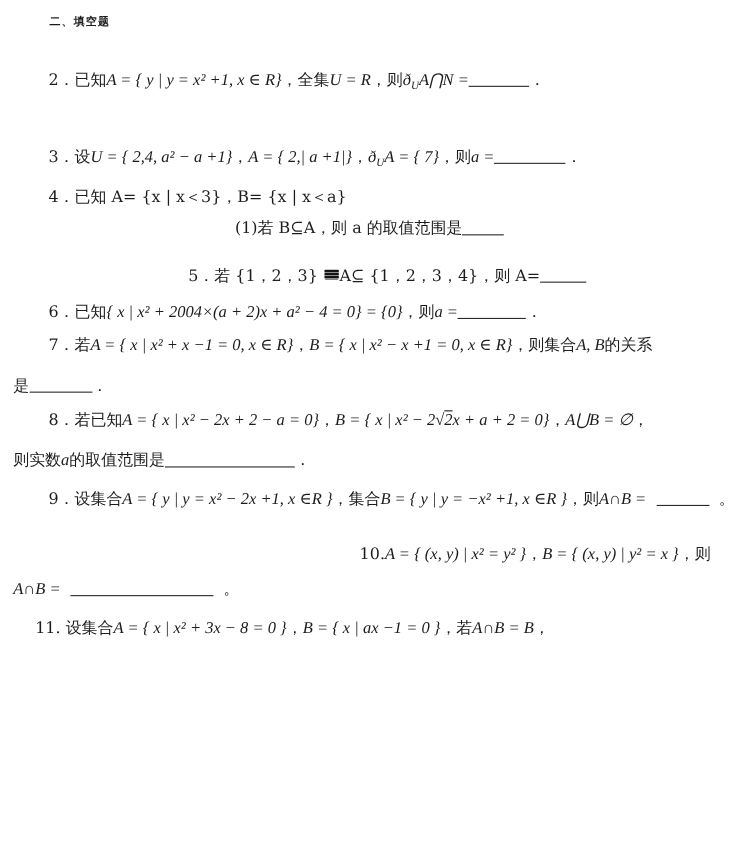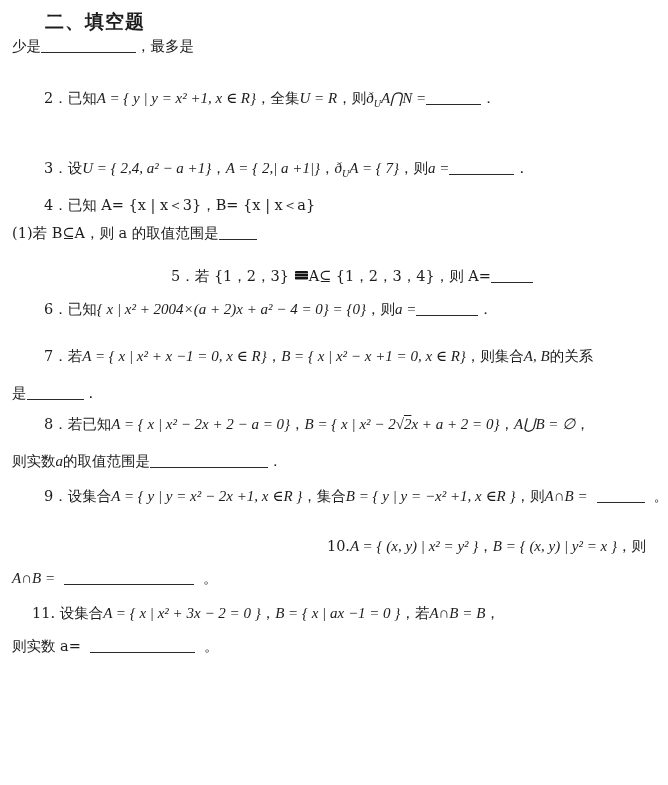--- a/index.html
+++ b/index.html
@@ -6,21 +6,21 @@
   body{
     width:668px;height:785px;overflow:hidden;
     color:#1c1c1c;
     font-family:"DejaVu Serif","Liberation Serif",serif;
     font-size:14.5px;
   }
   .doc{padding:10px 8px 0 12px;}
   .line{line-height:22px;white-space:nowrap;}
   .ind{margin-left:32px;}
   .ind-sm{margin-left:20px;}
-  .title{font-weight:bold;font-size:19px;margin-left:33px;letter-spacing:1px;}
+  .title{font-weight:bold;font-size:10px;margin-left:33px;letter-spacing:1px;}
   .m{
     font-family:"Liberation Serif","DejaVu Serif",serif;
     font-style:italic;font-size:15px;
   }
   .m sub{font-size:10px;line-height:0;}
   .rad{text-decoration:overline;}
   .blank{
     display:inline-block;height:13px;vertical-align:-2px;
     border-bottom:1px solid #2a2a2a;
   }
@@ -29,41 +29,38 @@
   .w105{width:105px}.w118{width:118px}.w130{width:130px}
   .tofu{
     display:inline-block;width:13px;height:9px;vertical-align:1px;
     background:repeating-linear-gradient(180deg,#141414 0 2px,#8f8f8f 2px 3px);
     border-radius:1px;margin:0 1px;
   }
   .gap-l{margin-left:9px;}
   
   .mt-q1a{margin-top:7px;}  .mt-q1b{margin-top:3px;}
   .mt-q2{margin-top:30px;}  .mt-q3{margin-top:48px;}
-  .mt-q4a{margin-top:15px;} .mt-q4b{margin-top:6px;} .mt-q4c{margin-top:5px;}
+  .mt-q4a{margin-top:15px;} .mt-q4b{margin-top:6px;text-align:center;} .mt-q4c{margin-top:5px;}
   .mt-q5{margin-top:21px;text-align:center;}  .mt-q6{margin-top:11px;}
-  .mt-q7a{margin-top:25px;} .mt-q7b{margin-top:15px;}
+  .mt-q7a{margin-top:8px;} .mt-q7b{margin-top:15px;}
   .mt-q8a{margin-top:9px;}  .mt-q8b{margin-top:15px;}
   .mt-q9{margin-top:13px;}
   .mt-q10a{margin-top:28px;}.mt-q10b{margin-top:10px;}
   .mt-q11a{margin-top:13px;}.mt-q11b{margin-top:11px;}
   .q10row{display:flex;justify-content:flex-end;padding-right:14px;}
   .q10row .num{margin-left:36px;}
 </style>
 </head>
 <body>
 
 <div class="doc">
 
   <div class="line title">二、填空题</div>
 
   <div>
-    <div class="line mt-q1b">
-      <span>少是</span><span class="blank w95"></span><span>，最多是</span>
-    </div>
   </div>
 
   <div>
     <div class="line ind mt-q2">
       <span>2．已知</span><span class="m">A = { y | y = x² +1, x ∈ R}</span><span>，全集</span><span class="m">U = R</span><span>，则</span><span class="m"><span>ð</span><sub>U</sub></span><span class="m">A⋂N =</span><span class="blank w55"></span><span>．</span>
     </div>
   </div>
 
   <div>
     <div class="line ind mt-q3">
@@ -125,20 +122,17 @@
         <span>，</span>
         <span>则</span>
     </div>
     <div class="line mt-q10b">
       <span class="m">A∩B =</span><span class="blank w130 gap-l"></span><span class="gap-l">。</span>
     </div>
   </div>
 
   <div>
     <div class="line ind-sm mt-q11a">
-      <span>11. 设集合</span><span class="m">A = { x | x² + 3x − 2 = 0 }</span><span>，</span><span class="m">B = { x | ax −1 = 0 }</span><span>，若</span><span class="m">A∩B = B</span><span>，</span>
-    </div>
-    <div class="line mt-q11b">
-      <span>则实数 a=</span><span class="blank w105 gap-l"></span><span class="gap-l">。</span>
+      <span>11. 设集合</span><span class="m">A = { x | x² + 3x − 8 = 0 }</span><span>，</span><span class="m">B = { x | ax −1 = 0 }</span><span>，若</span><span class="m">A∩B = B</span><span>，</span>
     </div>
   </div>
 
 </div>
 
 </body></html>

